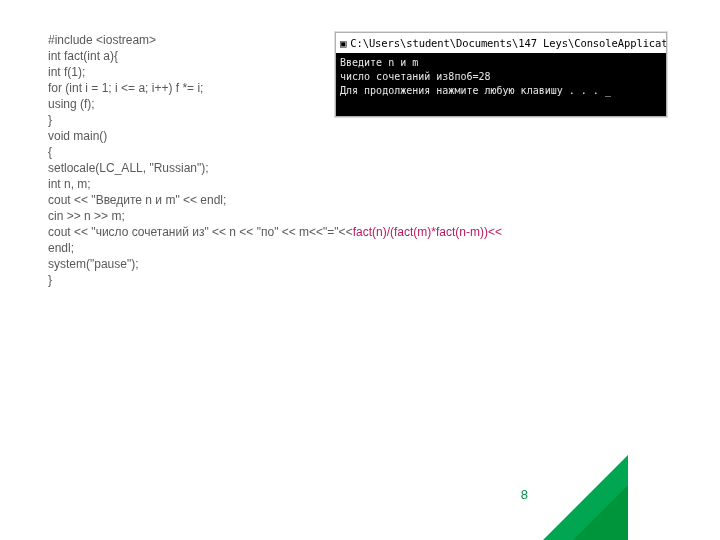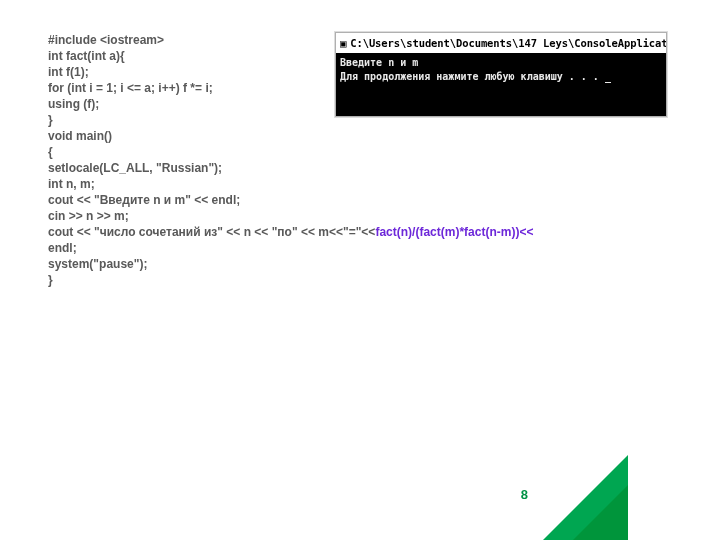--- a/index.html
+++ b/index.html
@@ -10,33 +10,32 @@
     background: #fff;
     font-family: Tahoma, Arial, sans-serif;
     position: relative;
     overflow: hidden;
   }
   .slide {
     width: 628px;
     height: 540px;
     position: relative;
     box-sizing: border-box;
-    font-weight: bold;
   }
   .code {
     position: absolute;
     top: 32px;
     left: 48px;
     width: 560px;
     font-size: 12px;
     line-height: 16px;
     color: #595959;
   }
   .code div { white-space: pre; }
-  .colored { color: #6d28d9; text-align: center; }
+  .colored { color: #be185d; text-align: center; }
   .console {
     position: absolute;
     top: 32px;
     left: 335px;
     width: 330px;
     border: 1px solid #b0b0b0;
     box-shadow: 0 0 0 1px #ddd;
     font-family: "Lucida Console", Consolas, monospace;
   }
   .titlebar {
@@ -113,19 +112,19 @@
     <div></div>
     <div></div>
     <div>}</div>
   </div>
 
   <div class="console">
     <div class="titlebar">
       <span class="icon">▣</span>
       <span> C:\Users\student\Documents\147 Leys\ConsoleApplication1\Debug\ConsoleA</span>
     </div>
-    <div class="term"><div>Введите n и m</div><div>Для продолжения нажмите любую клавишу . . . _</div></div>
+    <div class="term"><div>Введите n и m</div><div>число сочетаний из8по6=28</div><div>Для продолжения нажмите любую клавишу . . . _</div></div>
   </div>
 
   <div class="pagenum">8</div>
   <div class="corner"></div>
   <div class="corner2"></div>
 </div>
 
 </body></html>

